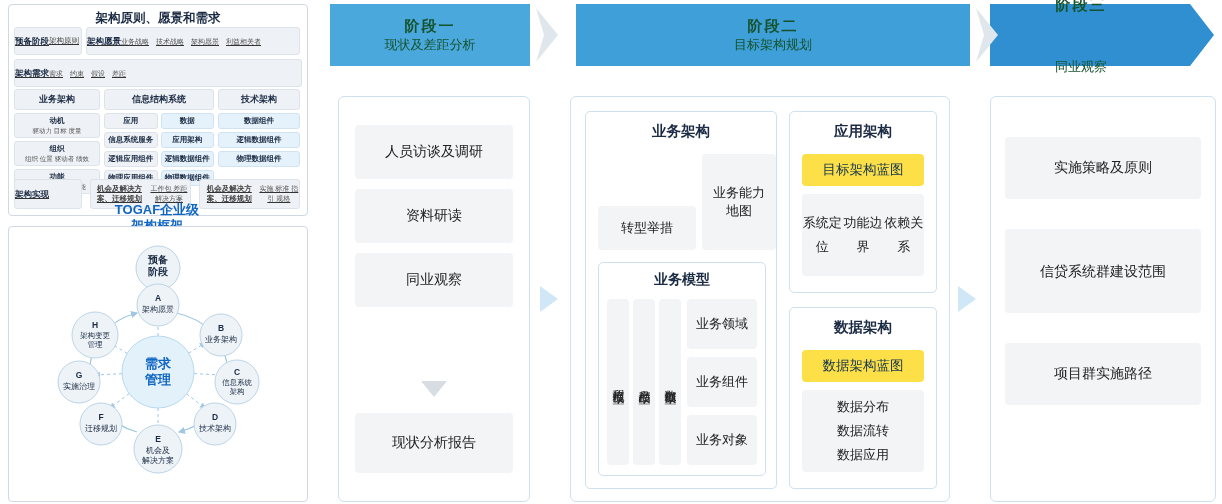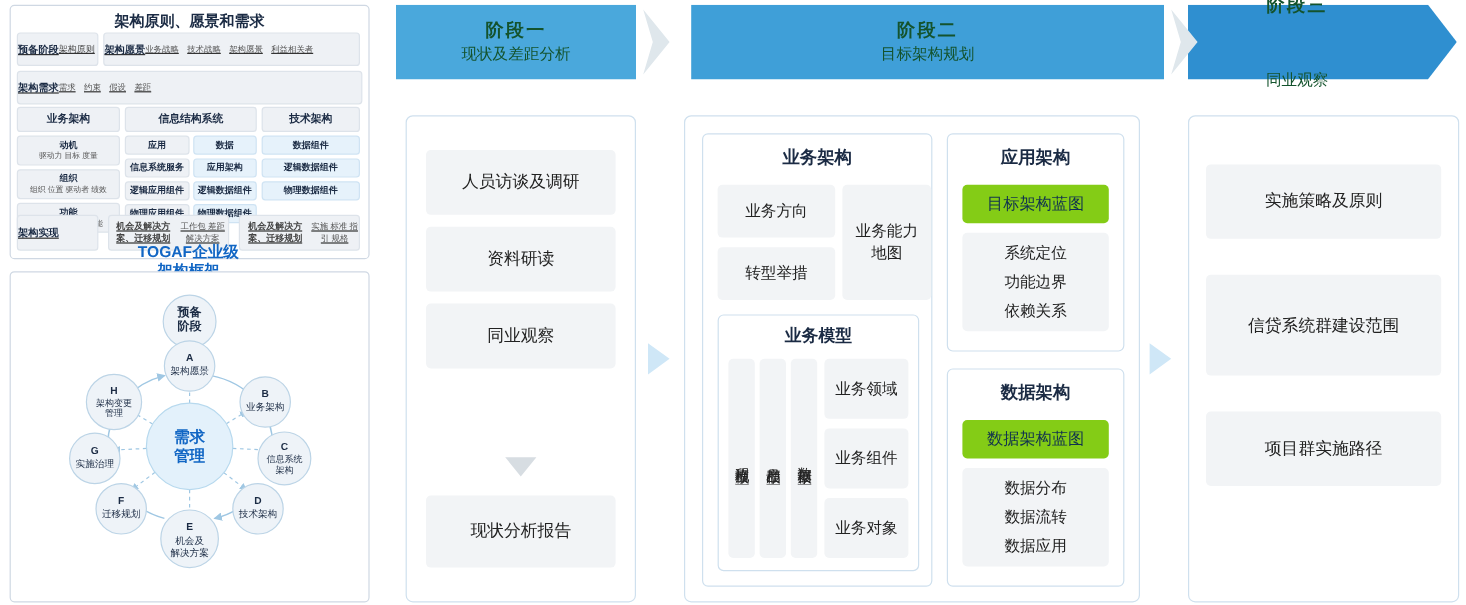--- a/index.html
+++ b/index.html
@@ -55,21 +55,21 @@
   .c3{left:990px;top:96px;width:224px;height:404px;}
 
   .card{background:#f2f4f6;border-radius:4px;display:flex;align-items:center;justify-content:center;text-align:center;color:#222;font-size:14px;}
   .c1 .card{position:absolute;left:16px;width:158px;height:54px;}
   .arrow-down{position:absolute;left:50%;transform:translateX(-50%);width:0;height:0;border-left:13px solid transparent;border-right:13px solid transparent;border-top:16px solid #d7dde2;}
 
   .subpanel{position:absolute;border:1px solid #cfe0ee;border-radius:5px;background:#fff;}
   .sub-title{text-align:center;font-weight:bold;font-size:14.5px;color:#1b2b44;}
 
   .gcard{background:#f2f4f6;border-radius:4px;display:flex;align-items:center;justify-content:center;text-align:center;font-size:13px;color:#222;}
-  .bcard{background:#84cc16;border-radius:4px;display:flex;align-items:center;justify-content:center;text-align:center;font-size:13.5px;color:#11324f;}
+  .bcard{background:#fde047;border-radius:4px;display:flex;align-items:center;justify-content:center;text-align:center;font-size:13.5px;color:#11324f;}
 
   .vtext{writing-mode:vertical-rl;text-orientation:upright;letter-spacing:1px;font-size:12px;}
 
   .bigarrow{position:absolute;width:0;height:0;border-top:13px solid transparent;border-bottom:13px solid transparent;border-left:18px solid #cfe7f7;}
 
   .c3 .card3{position:absolute;left:14px;width:196px;background:#f2f4f6;border-radius:4px;display:flex;align-items:center;justify-content:center;text-align:center;font-size:14px;color:#222;}
 </style>
 </head>
 <body>
 
@@ -303,21 +303,20 @@
 
   <div class="bigarrow" style="left:540px;top:286px;"></div>
   <div class="bigarrow" style="left:958px;top:286px;"></div>
 
   <div class="colpanel c2">
 
     <div class="subpanel" style="left:14px;top:14px;width:190px;height:376px;">
       <div class="sub-title" style="margin-top:10px;">业务架构</div>
 
       <div style="position:absolute;left:12px;top:42px;width:166px;height:96px;">
-        <div class="gcard" style="position:absolute;left:0;top:0;width:98px;height:44px;">业务方向</div>
         <div class="gcard" style="position:absolute;left:0;top:52px;width:98px;height:44px;">转型举措</div>
         <div class="gcard" style="position:absolute;left:104px;top:0;width:62px;height:96px;padding:0 6px;line-height:18px;">业务能力地图</div>
       </div>
 
       <div class="subpanel" style="left:12px;top:150px;width:166px;height:212px;">
         <div class="sub-title" style="margin-top:8px;font-size:14px;">业务模型</div>
         <div style="position:absolute;left:8px;top:36px;width:150px;height:166px;">
           <div class="gcard" style="position:absolute;left:0;top:0;width:22px;height:166px;">
             <span class="vtext">流程模型</span>
           </div>
@@ -330,21 +329,21 @@
           <div class="gcard" style="position:absolute;left:80px;top:58px;width:70px;height:50px;">业务组件</div>
           <div class="gcard" style="position:absolute;left:80px;top:0;width:70px;height:50px;">业务领域</div>
           <div class="gcard" style="position:absolute;left:80px;top:116px;width:70px;height:50px;">业务对象</div>
         </div>
       </div>
     </div>
 
     <div class="subpanel" style="left:218px;top:14px;width:146px;height:180px;">
       <div class="sub-title" style="margin-top:10px;">应用架构</div>
       <div class="bcard" style="position:absolute;left:12px;top:42px;width:122px;height:32px;">目标架构蓝图</div>
-      <div class="gcard" style="position:absolute;left:12px;top:82px;width:122px;height:82px;flex-direction:column;line-height:24px;">
+      <div class="gcard" style="position:absolute;left:12px;top:82px;width:122px;height:82px;line-height:24px;">
         <div>系统定位</div>
         <div>功能边界</div>
         <div>依赖关系</div>
       </div>
     </div>
 
     <div class="subpanel" style="left:218px;top:210px;width:146px;height:180px;">
       <div class="sub-title" style="margin-top:10px;">数据架构</div>
       <div class="bcard" style="position:absolute;left:12px;top:42px;width:122px;height:32px;">数据架构蓝图</div>
       <div class="gcard" style="position:absolute;left:12px;top:82px;width:122px;height:82px;flex-direction:column;line-height:24px;">

